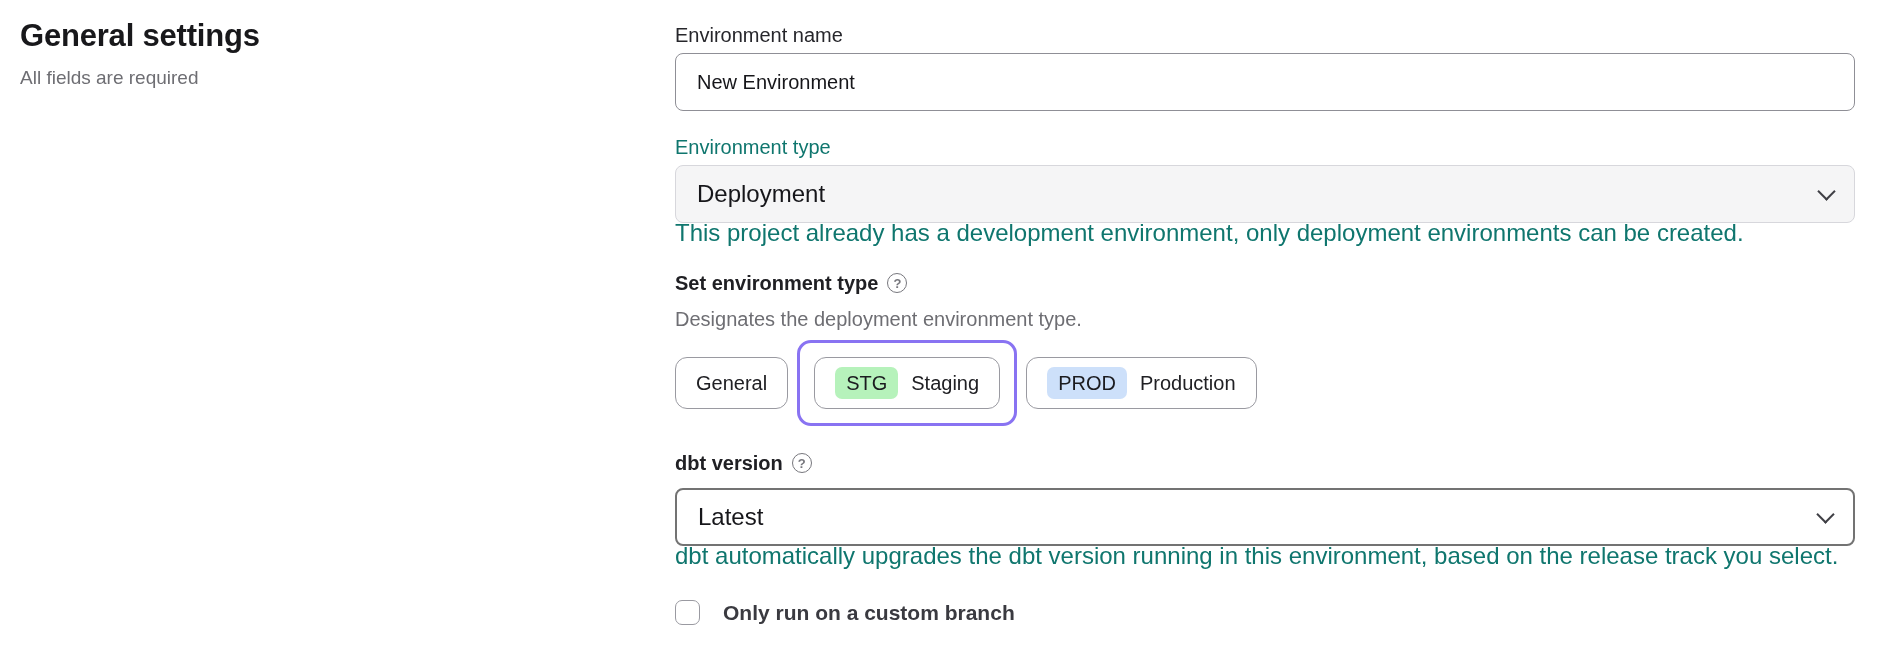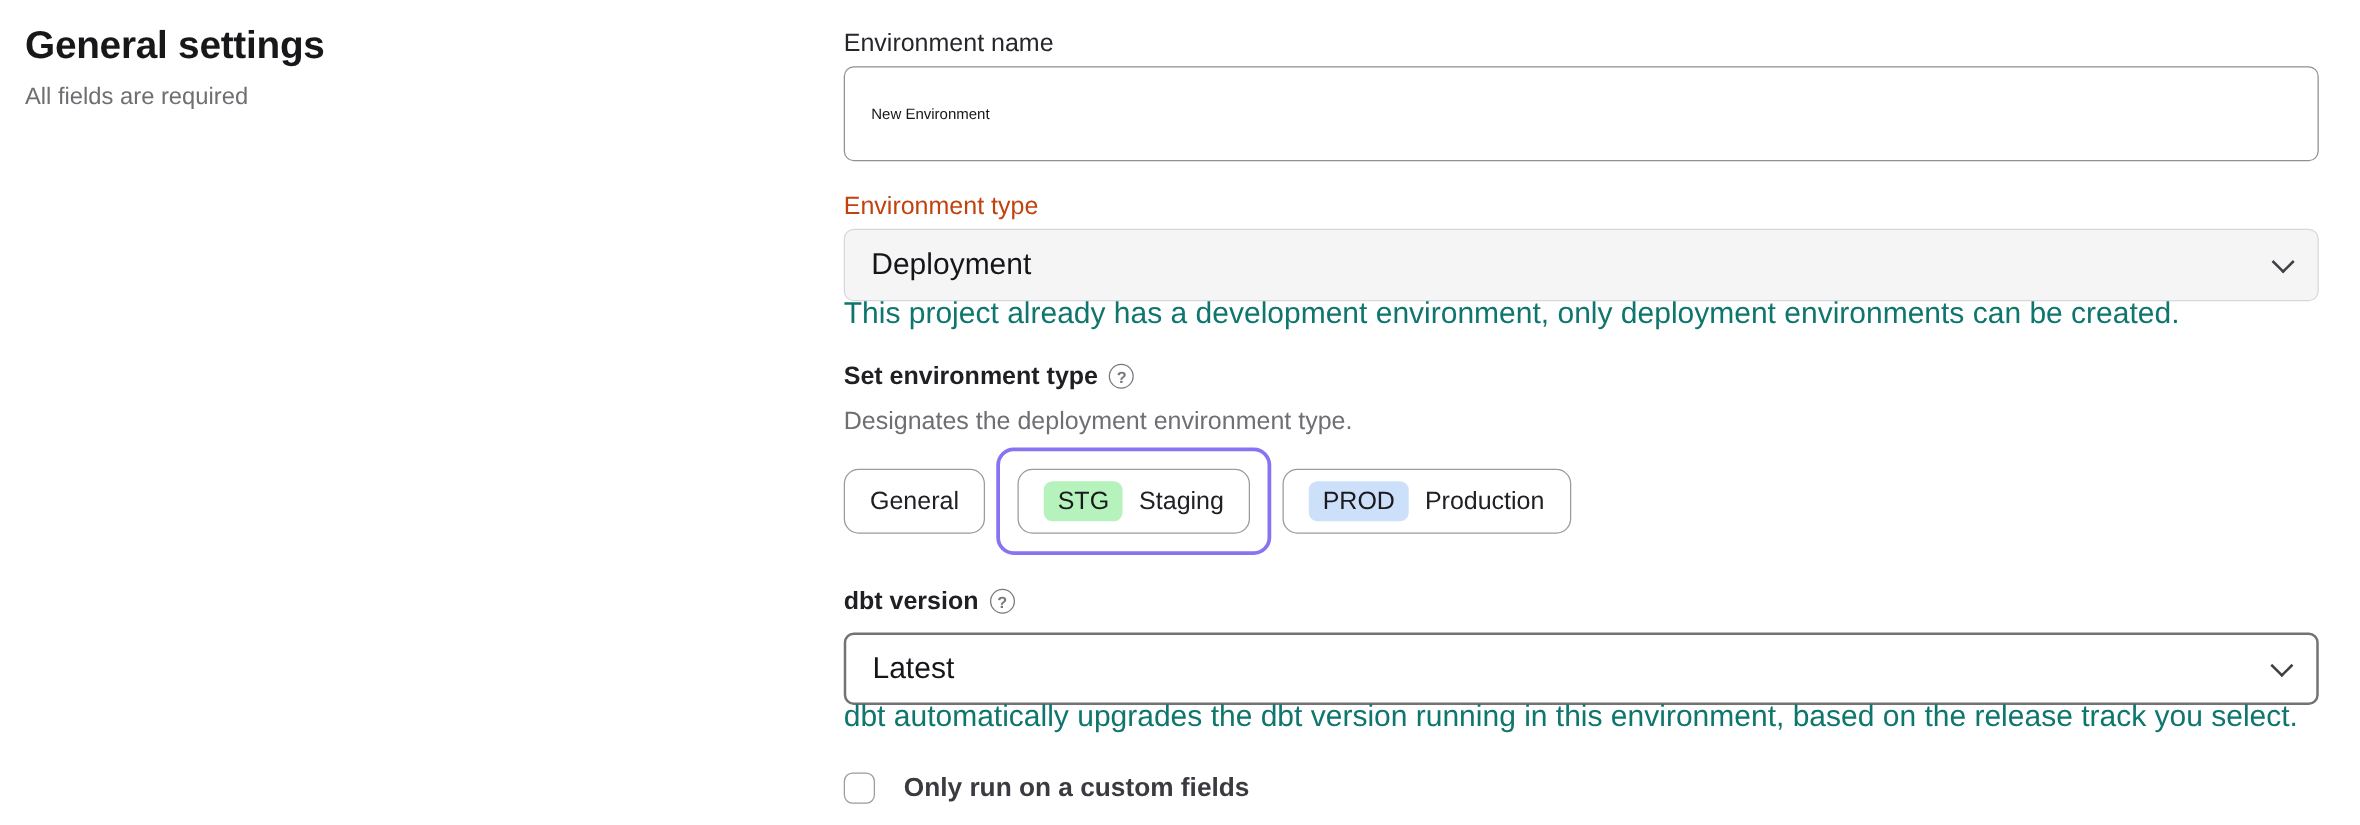--- a/index.html
+++ b/index.html
@@ -8,25 +8,25 @@
     font-family:"Liberation Sans", sans-serif;color:#1a1a1f;overflow:hidden;
   }
   
   .intro{position:absolute;left:20px;top:18px;width:520px;}
   .page-title{margin:0;font-size:31px;line-height:36px;font-weight:700;color:#18181b;letter-spacing:-0.2px;}
   .page-subtitle{margin:14px 0 4px;font-size:19px;line-height:20px;color:#6e6e73;}
 
   
   .form-col{position:absolute;left:675px;top:0;width:1180px;}
   .field-label{font-size:20px;line-height:20px;color:#26262b;margin:25px 0 0;}
-  .field-label.disabled{color:#c2410c;margin-top:26px;}
+  .field-label.disabled{color:#0f766e;margin-top:26px;}
   .text-input{
-    display:block;margin-top:8px;width:100%;height:76px;box-sizing:border-box;
+    display:block;margin-top:8px;width:100%;height:58px;box-sizing:border-box;
     border:1px solid #8f8f96;border-radius:8px;background:#fff;
-    font-family:"Liberation Sans", sans-serif;font-size:12px;color:#16161a;padding:0 21px;outline:none;
+    font-family:"Liberation Sans", sans-serif;font-size:20px;color:#16161a;padding:0 21px;outline:none;
   }
   .select{
     margin-top:8px;height:58px;box-sizing:border-box;border-radius:8px;
     display:flex;align-items:center;justify-content:space-between;
     padding:16px 21px;font-size:24px;color:#16161a;
   }
   .select.disabled{background:#f5f5f6;border:1px solid #d7d7dc;}
   .select.enabled{background:#ffffff;border:2px solid #737373;margin-top:15px;cursor:pointer;}
   .chevron{
     width:11px;height:11px;border-right:2px solid #3f3f45;border-bottom:2px solid #3f3f45;
@@ -112,16 +112,16 @@
     <span class="q-icon">?</span>
   </div>
   <div class="select enabled">
     <span>Latest</span>
     <span class="chevron"></span>
   </div>
   <div class="help-text">dbt automatically upgrades the dbt version running in this environment, based on the release track you select.</div>
 
   <div class="checkbox-row">
     <span class="checkbox"></span>
-    <span class="checkbox-label">Only run on a custom fields</span>
+    <span class="checkbox-label">Only run on a custom branch</span>
   </div>
 
 </div>
 
 </body></html>

